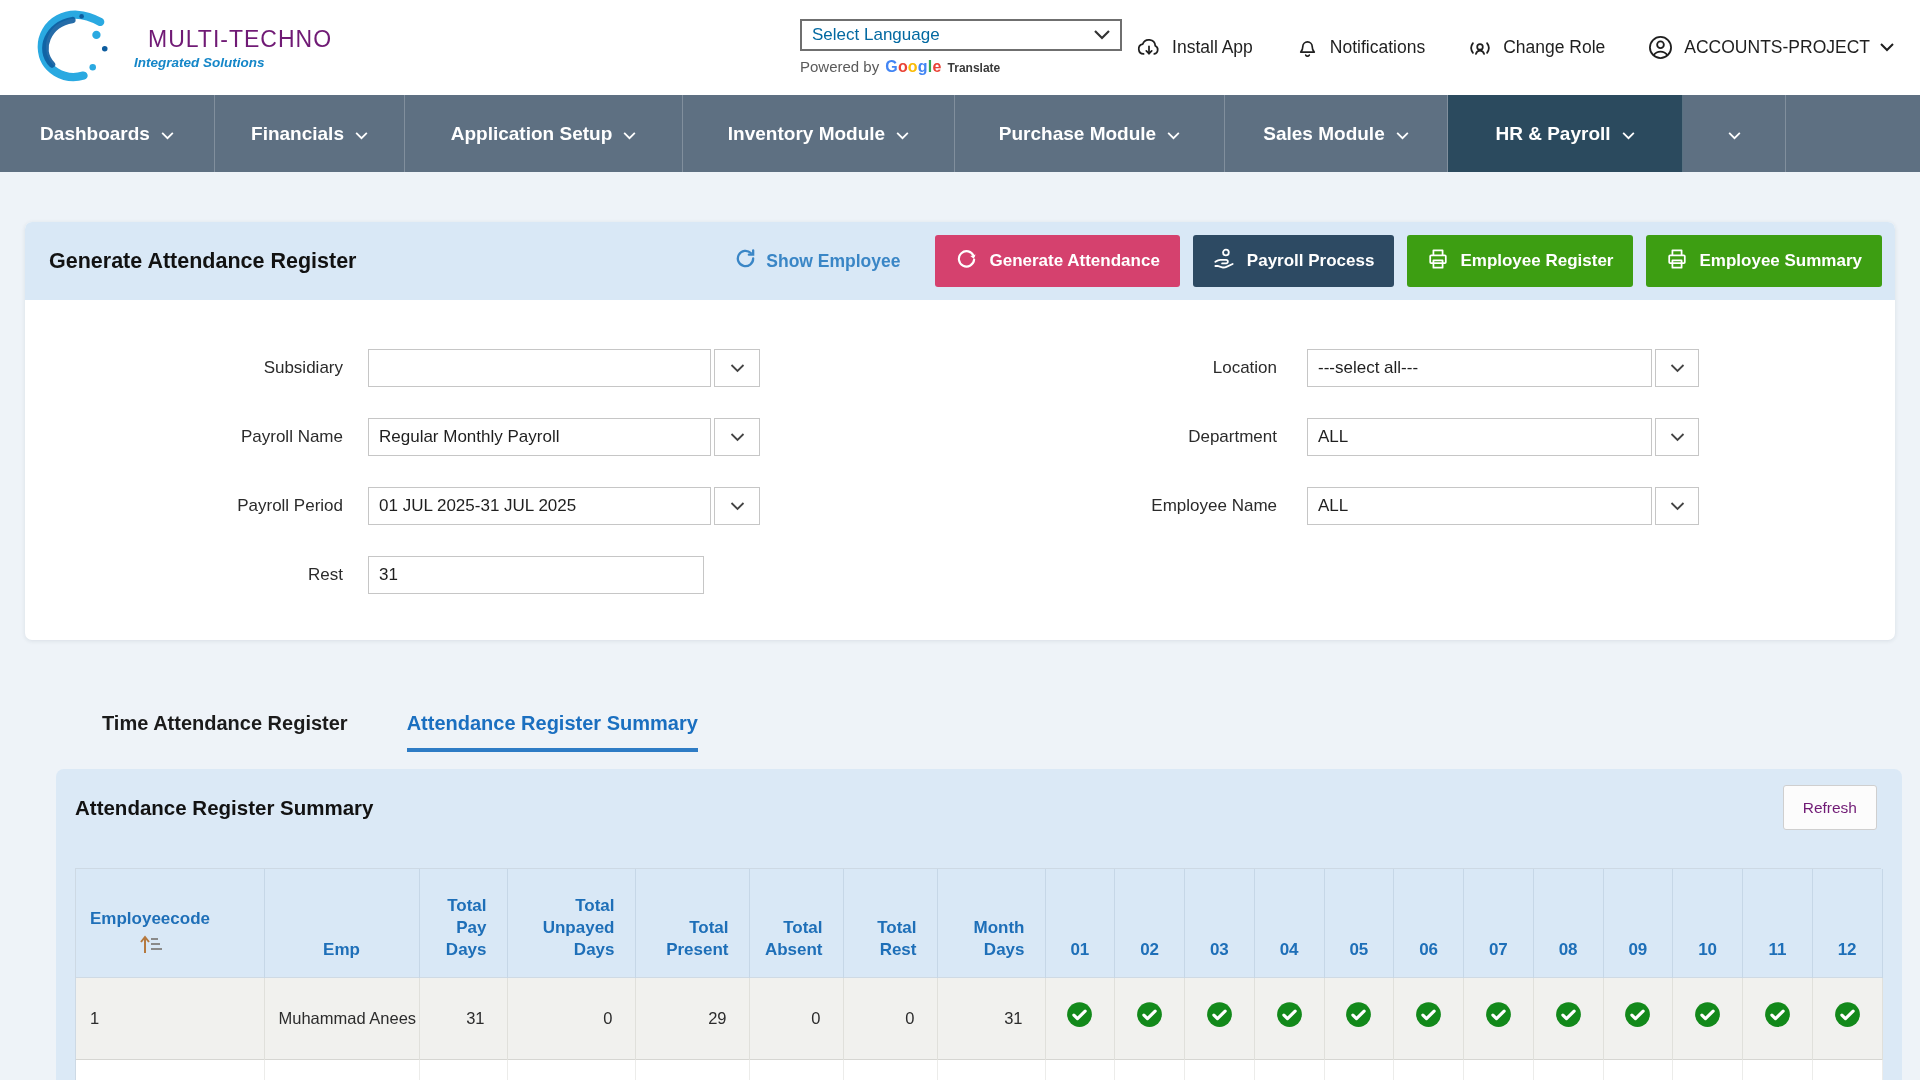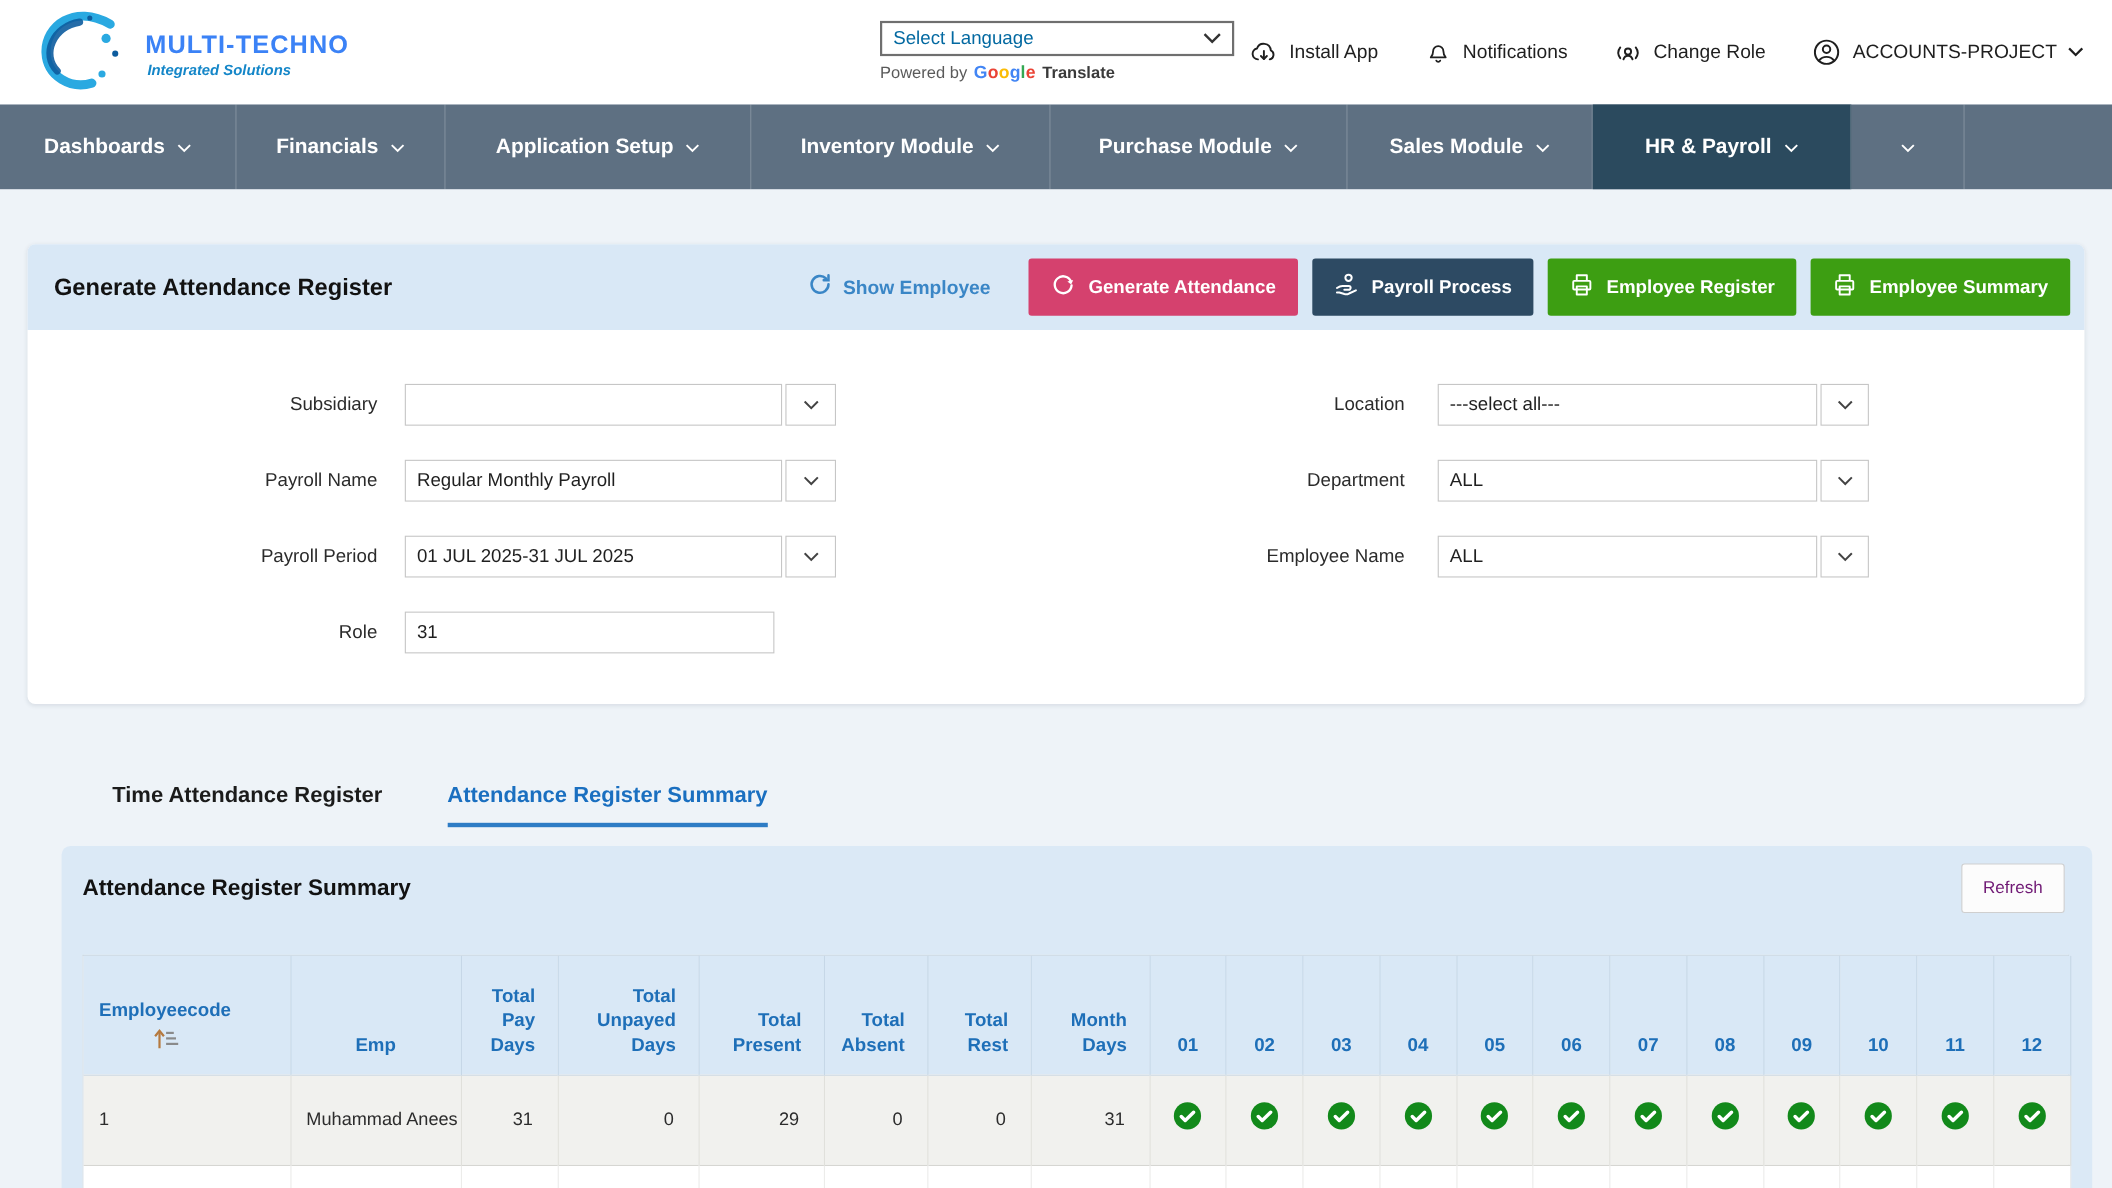--- a/index.html
+++ b/index.html
@@ -4,28 +4,28 @@
 <style>
   * { margin:0; padding:0; box-sizing:border-box; }
   html,body { width:1920px; height:1080px; }
   body { font-family:"Liberation Sans", sans-serif; background:#eef3f8; }
   .screen { position:relative; width:1920px; height:1080px; background:#eef3f8; overflow:hidden; }
 
   
   .topbar { position:absolute; left:0; top:0; width:1920px; height:95px; background:#ffffff; }
   .logo { position:absolute; left:35px; top:9px; display:flex; align-items:center; gap:13px; }
   .logo-text-block { display:flex; flex-direction:column; }
-  .logo-title { font-size:23px; font-weight:700; letter-spacing:1px; color:#3b82f6; }
+  .logo-title { font-size:23px; font-weight:400; letter-spacing:1px; color:#701a75;margin-left:16px; }
   .logo-subtitle { font-size:13.5px; font-style:italic; font-weight:700; color:#1486c8; margin-top:2px; margin-left:2px; }
 
   .translate { position:absolute; left:800px; top:19px; width:322px; }
   .translate-box { width:322px; height:32px; border:2px solid #6f6f6f; background:#fff; display:flex; align-items:center; justify-content:space-between; padding:0 10px; font-size:17px; color:#0369a1; cursor:pointer; }
   .translate-powered { margin-top:7px; font-size:15px; color:#5a5a5a; display:flex; gap:6px; align-items:baseline; white-space:nowrap; }
   .brand-word { font-weight:700; font-size:16px; letter-spacing:0.2px; }
-  .translate-word { color:#3a3a3a; font-weight:700; font-size:15px; }
+  .translate-word { color:#3a3a3a; font-weight:700; font-size:12px; }
 
   .topbar-actions { position:absolute; right:26px; top:0; height:95px; display:flex; align-items:center; gap:42px; }
   .action { display:flex; align-items:center; gap:10px; font-size:17.5px; color:#1f1f1f; cursor:pointer; white-space:nowrap; }
   .action svg { display:block; }
 
   
   .navbar { position:absolute; left:0; top:95px; width:1920px; height:77px; background:#5e7082; display:flex; }
   .nav-item { display:flex; align-items:center; justify-content:center; gap:11px; color:#fff; font-size:19px; font-weight:600; border-right:1px solid rgba(255,255,255,0.22); cursor:pointer; }
   .nav-item.active { background:#2b4a5e; font-weight:700; }
   .nav-fill { flex:1; }
@@ -302,21 +302,21 @@
         <div class="sel-box">
             <span>01 JUL 2025-31 JUL 2025</span>
           </div>
         <div class="sel-btn">
             <svg width="15" height="9" viewBox="0 0 14 9">
               <path d="M1 1l6 6 6-6" fill="none" stroke="#444" stroke-width="1.8"></path>
             </svg>
           </div>
       </div>
       <div class="form-row col-a row-4">
-        <label class="f-label">Role</label>
+        <label class="f-label">Rest</label>
         <input class="days-input" type="text" value="31" style="">
       </div>
 
       <div class="form-row col-b row-1">
         <label class="f-label">Location</label>
         <div class="sel-box">
             <span>---select all---</span>
           </div>
         <div class="sel-btn">
             <svg width="15" height="9" viewBox="0 0 14 9">

